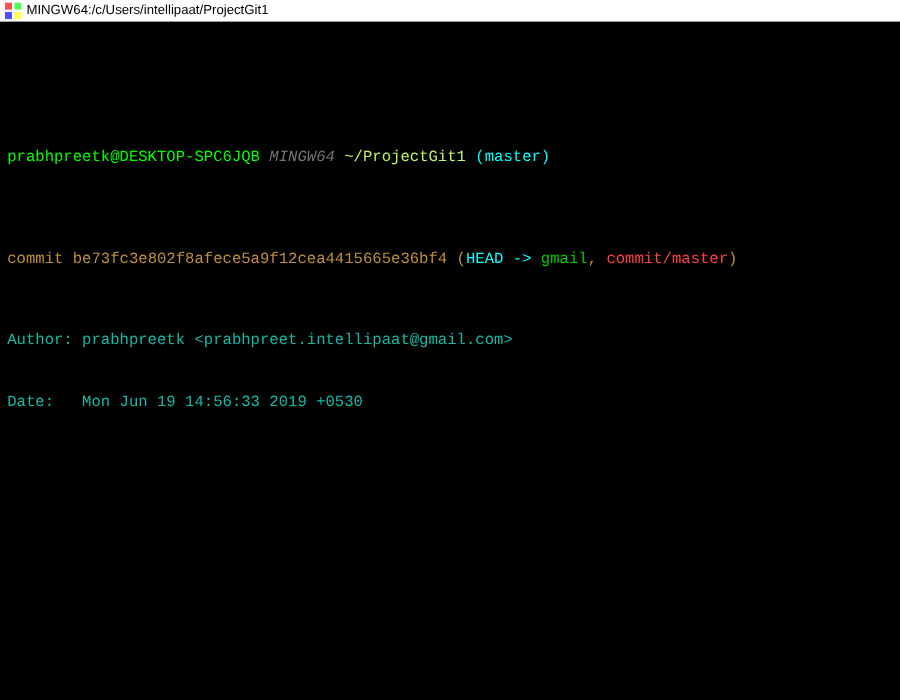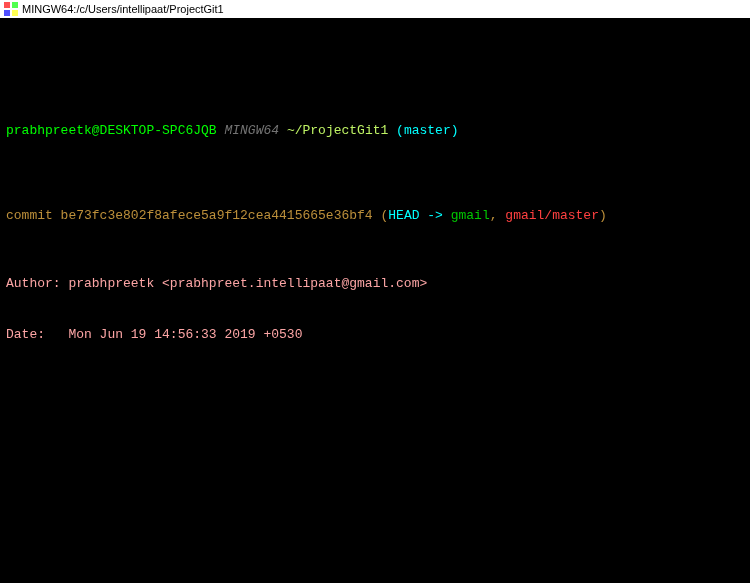--- a/index.html
+++ b/index.html
@@ -38,21 +38,21 @@
       padding: 2px 6px;
       color: #c0c0c0;
       white-space: pre-wrap;
     }
     .green { color: #00ff00; }
     .magenta { color: #737373; font-style: italic; }
     .yellow { color: #bef264; }
     .cyan { color: #00ffff; }
     .white { color: #ffffff; }
     .brown { color: #bc8f3a; text-align: center; }
-    .grey { color: #fca5a5; }
+    .grey { color: #14b8a6; }
     .green-soft { color: #00c800; }
     .line { display: block; }
     .blank { display: block; height: 17px; }
   </style>
 </head>
 <body>
 
 <div class="title-bar">
   <span class="title-bar-icon">
     <svg width="14" height="14" viewBox="0 0 14 14">
@@ -64,21 +64,21 @@
   </span>
   <span>MINGW64:/c/Users/intellipaat/ProjectGit1</span>
 </div>
 
 <div class="terminal">
   <span class="blank"></span>
 
   <span class="line"><span class="green">prabhpreetk@DESKTOP-SPC6JQB</span><span class="white"> </span><span class="magenta">MINGW64</span><span class="white"> </span><span class="yellow">~/ProjectGit1</span><span class="white"> </span><span class="cyan">(master)</span></span>
 
 
-  <span class="line"><span class="brown">commit</span><span class="brown"> be73fc3e802f8afece5a9f12cea4415665e36bf4</span><span class="brown"> (</span><span class="cyan">HEAD -&gt; </span><span class="green-soft">gmail</span><span class="brown">, </span><span style="color:#ff4040">gmail/master</span><span class="brown">)</span></span>
+  <span class="line"><span class="brown">commit</span><span class="brown"> be73fc3e802f8afece5a9f12cea4415665e36bf4</span><span class="brown"> (</span><span class="cyan">HEAD -&gt; </span><span class="green-soft">gmail</span><span class="brown">, </span><span style="color:#ff4040">commit/master</span><span class="brown">)</span></span>
 
   <span class="line grey">Author: prabhpreetk &lt;prabhpreet.intellipaat@gmail.com&gt;</span>
   <span class="line grey">Date:   Mon Jun 19 14:56:33 2019 +0530</span>
   <span class="blank"></span>
   <span class="blank"></span>
 
   
 
   
 

